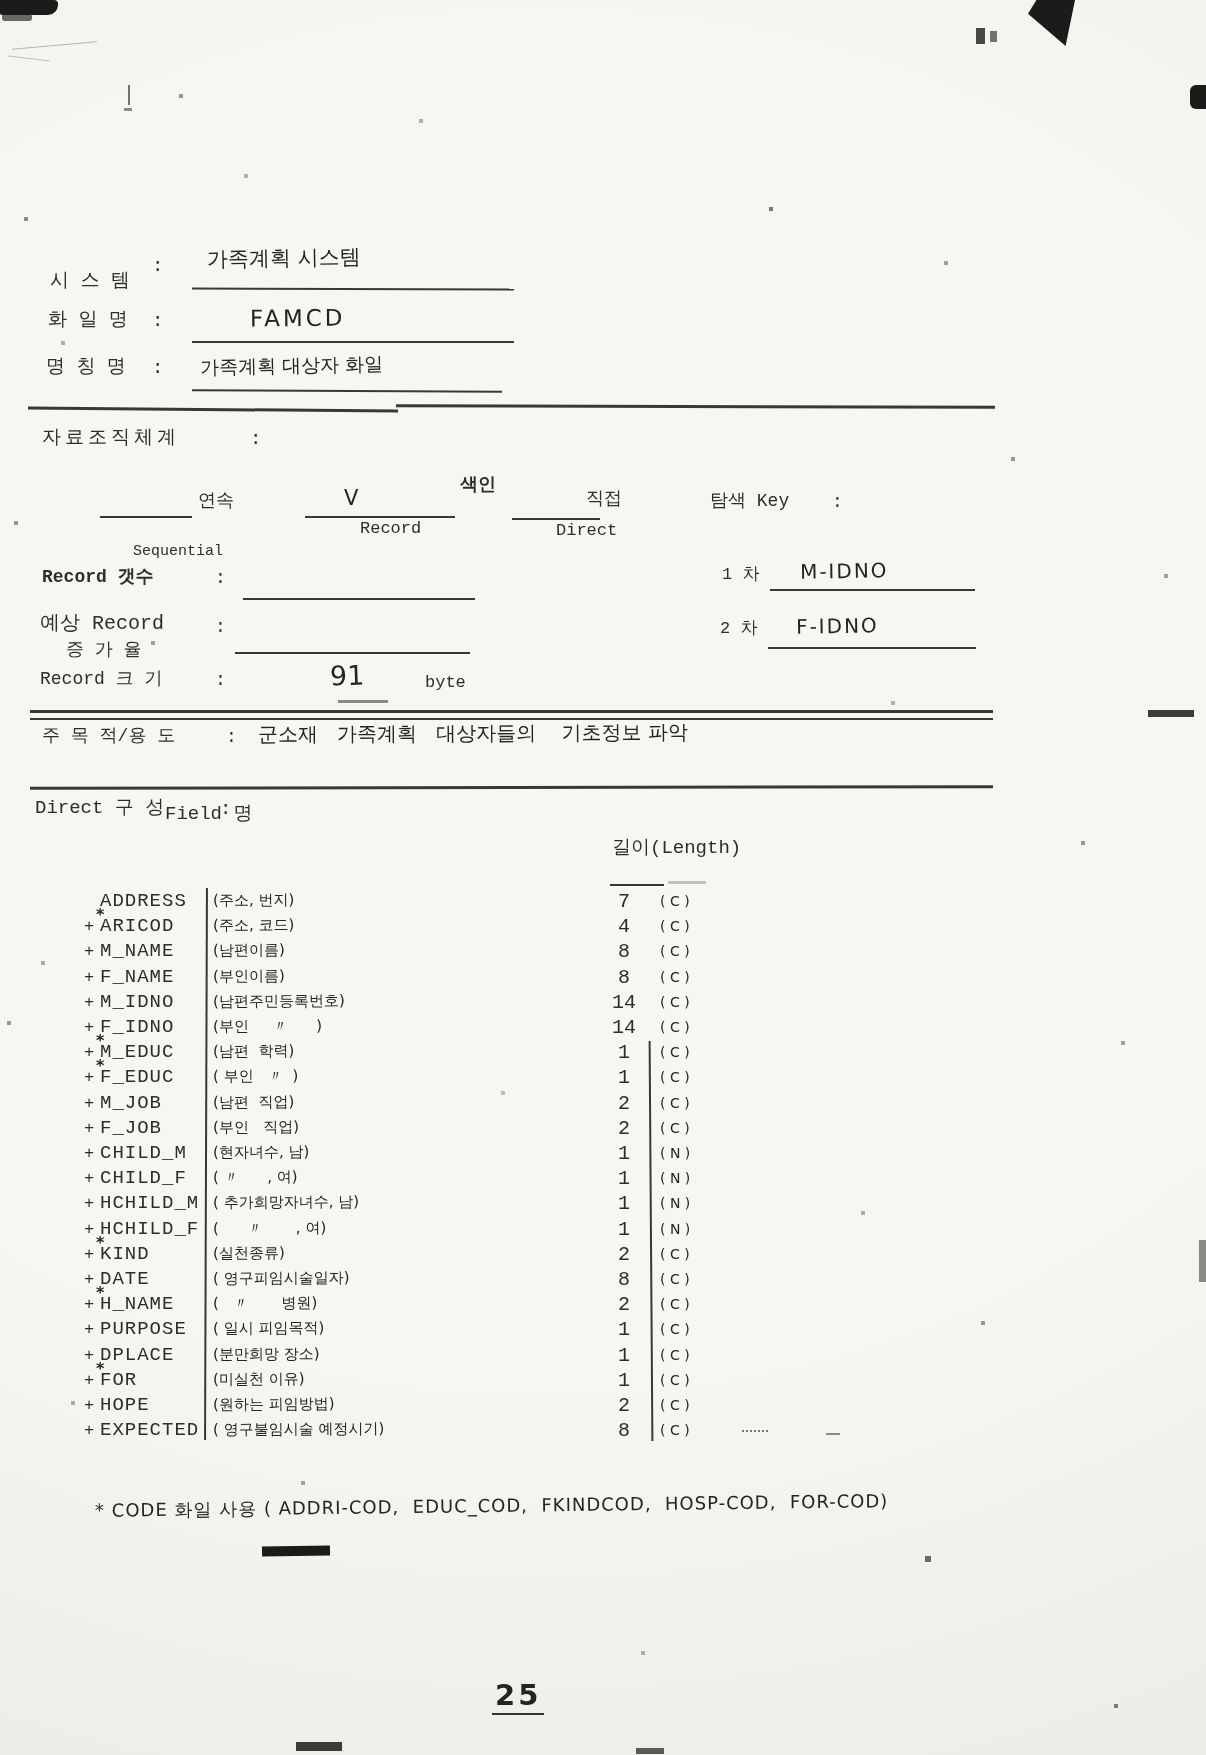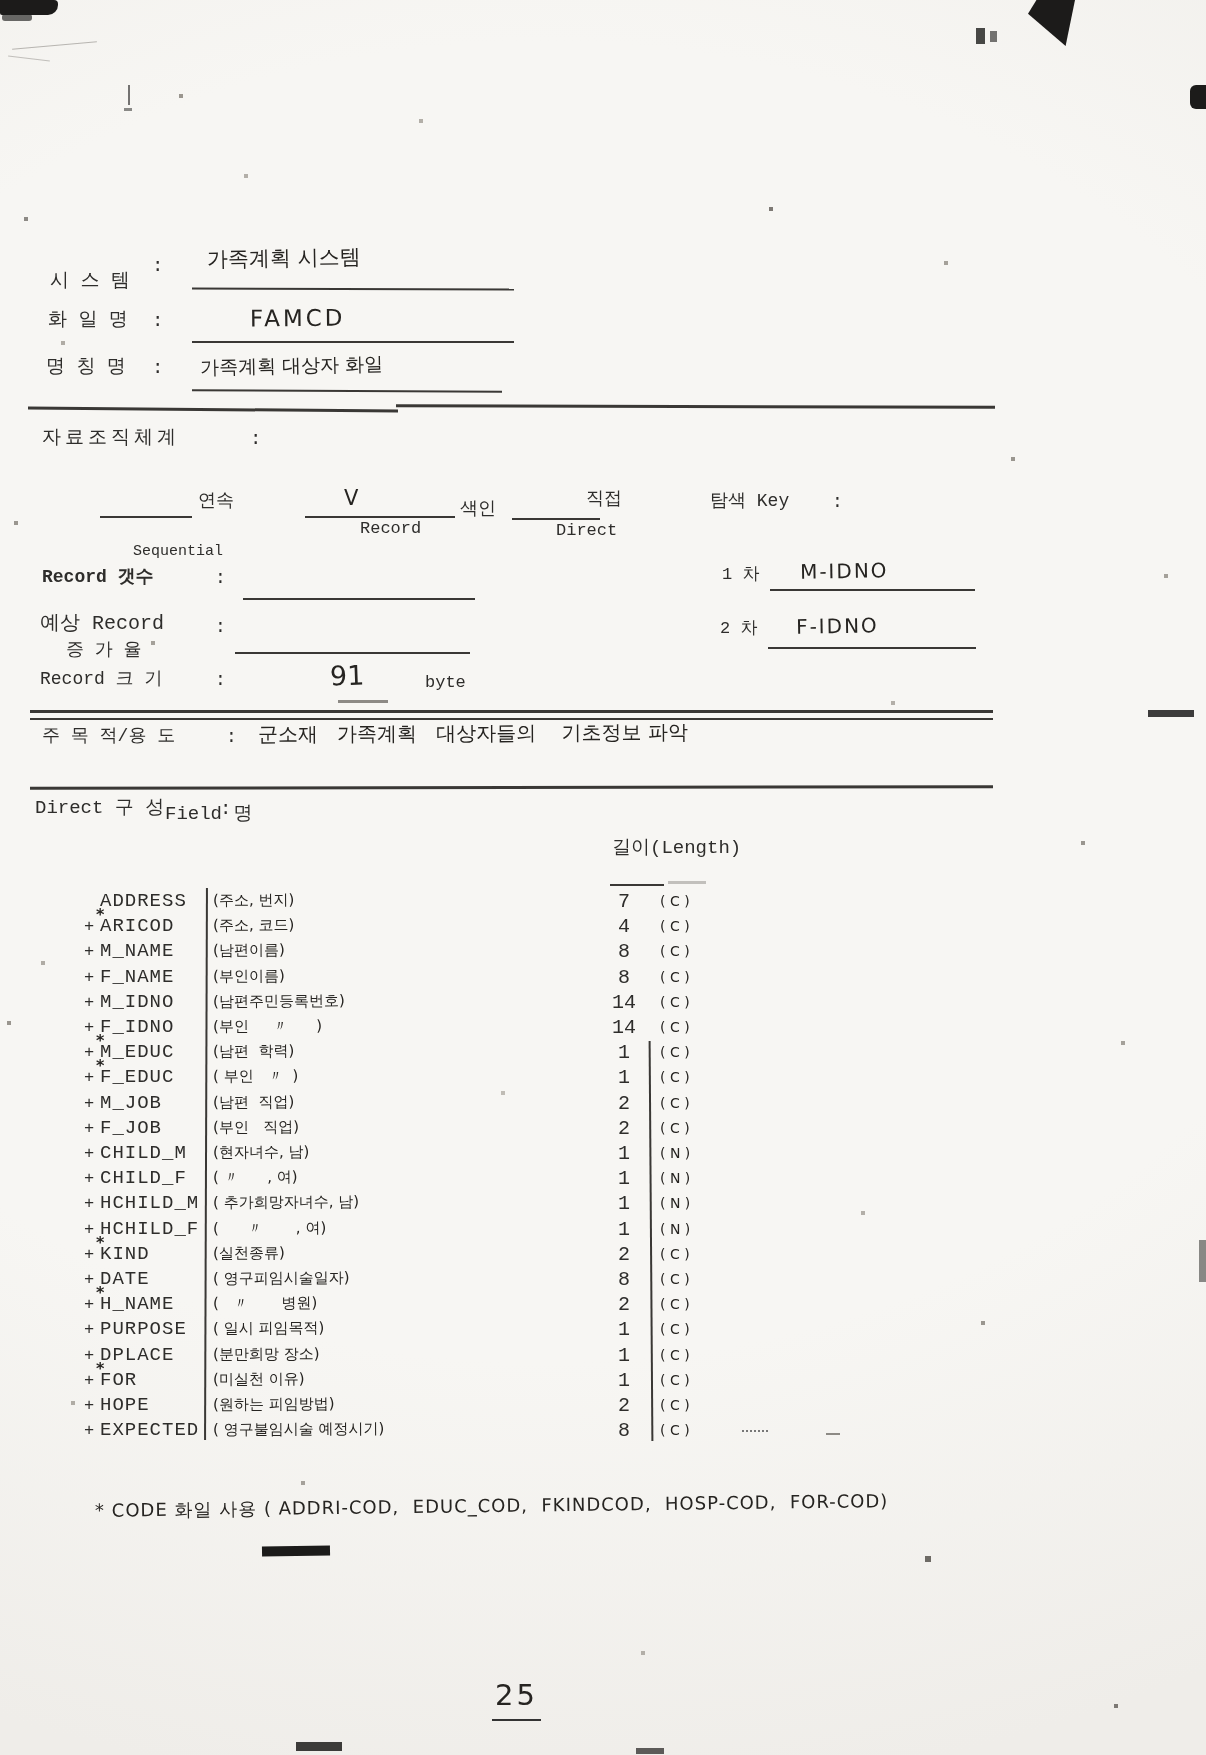--- a/index.html
+++ b/index.html
@@ -77,21 +77,21 @@
 
   <span class="el typed" style="left:42px;top:428px;font-size:19px;letter-spacing:4px;">자료조직체계</span>
   <span class="el typed" style="left:250px;top:429px;font-size:19px;">:</span>
 
   <div class="line" style="left:100px;top:516px;width:92px;"></div>
   <span class="el typed" style="left:198px;top:492px;font-size:18px;">연속</span>
   <span class="el typed" style="left:133px;top:544px;font-size:15px;">Sequential</span>
 
   <span class="el hand" style="left:344px;top:487px;font-size:21px;">V</span>
   <div class="line" style="left:305px;top:516px;width:150px;"></div>
-  <span class="el typed" style="left:460px;top:500px;font-size:18px;">색인</span>
+  <span class="el typed" style="left:460px;top:476px;font-size:18px;font-weight:bold;">색인</span>
   <span class="el typed" style="left:360px;top:520px;font-size:17px;">Record</span>
 
   <div class="line" style="left:512px;top:518px;width:88px;"></div>
   <span class="el typed" style="left:586px;top:490px;font-size:18px;">직접</span>
   <span class="el typed" style="left:556px;top:522px;font-size:17px;">Direct</span>
 
   <span class="el typed" style="left:710px;top:492px;font-size:18px;">탐색 Key</span>
   <span class="el typed" style="left:832px;top:493px;font-size:18px;">:</span>
 
   <span class="el typed" style="left:42px;top:568px;font-size:18px;font-weight:bold;">Record 갯수</span>
@@ -337,15 +337,15 @@
       <span class="typed flen">8</span>
       <span class="hand ftype">( C )</span>
     </div>
   </div>
 
   <div class="line faint" style="left:742px;top:1430px;width:26px;height:2px;border-top:2px dotted #777;background:none;"></div>
   <div class="line faint" style="left:826px;top:1433px;width:14px;height:2px;"></div>
 
   <span class="el hand" style="left:95px;top:1496px;font-size:18px;letter-spacing:1px;transform:rotate(-0.7deg);">* CODE 화일 사용 ( ADDRI-COD,  EDUC_COD,  FKINDCOD,  HOSP-COD,  FOR-COD)</span>
 
-  <span class="el hand" style="left:492px;top:1680px;font-size:29px;letter-spacing:3px;border-bottom:2px solid #333;padding:0 3px 7px 3px;">25</span>
+  <span class="el hand" style="left:492px;top:1680px;font-size:29px;letter-spacing:3px;border-bottom:2px solid #333;padding:0 3px 1px 3px;font-weight:bold;">25</span>
 
 </div>
 
 </body></html>

